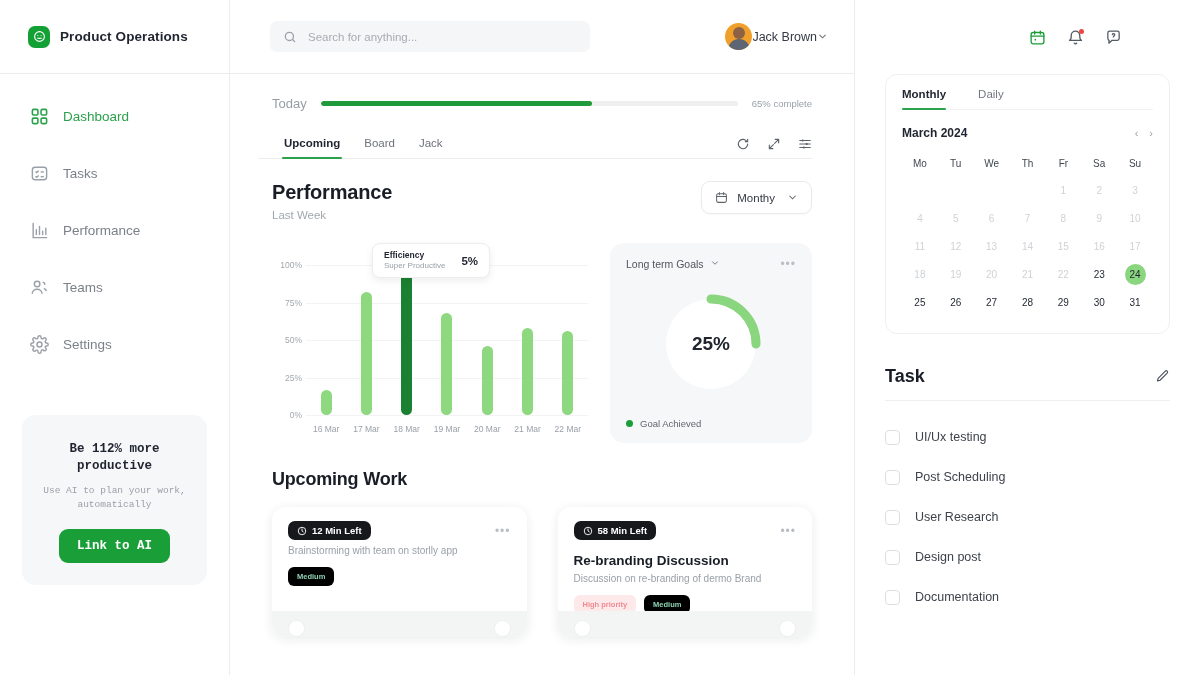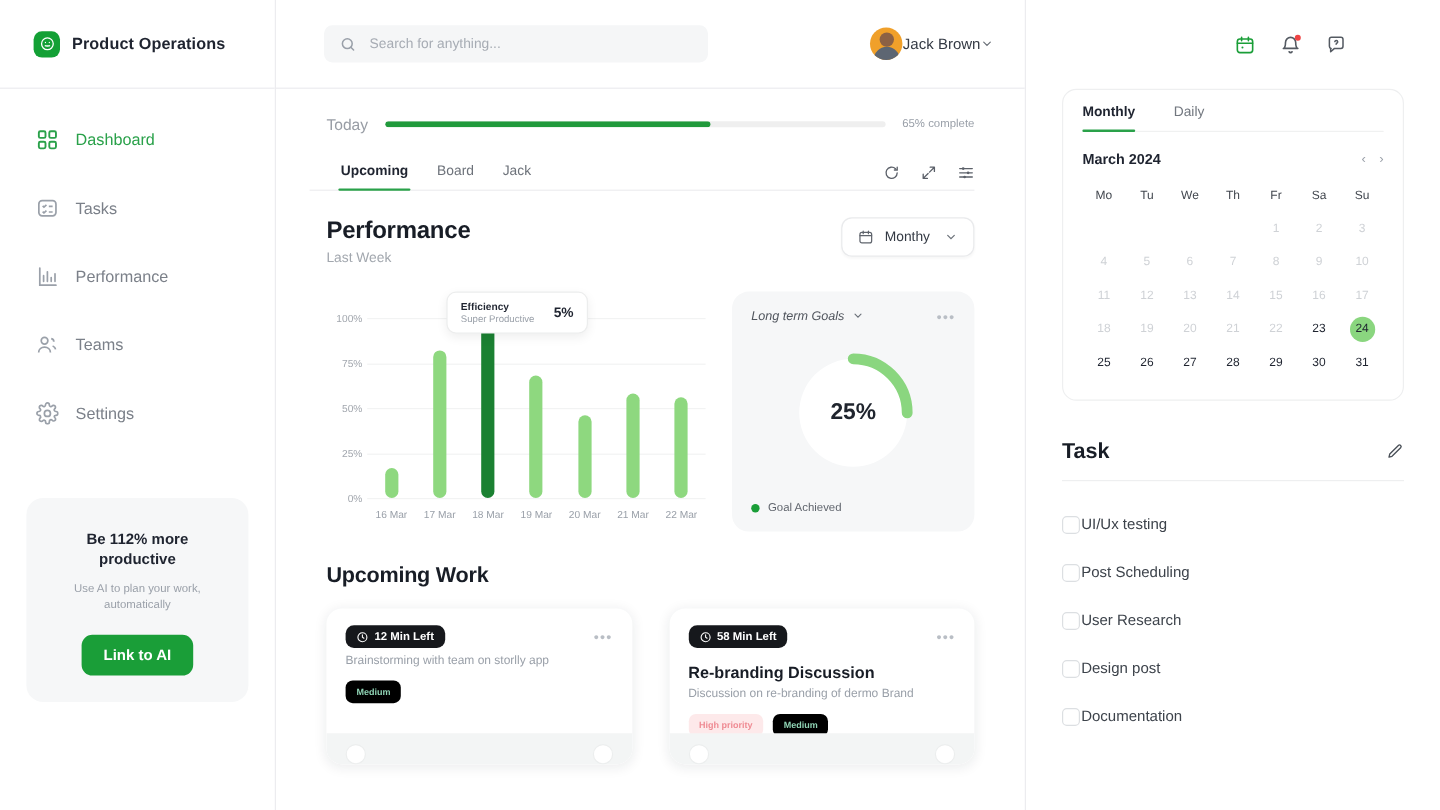--- a/index.html
+++ b/index.html
@@ -39,21 +39,21 @@
     cursor: pointer;
   }
   .nav-item .ic { width: 19px; height: 19px; flex: 0 0 19px; color: #9aa0a9; display:block; }
   .nav-item .lbl { font-size: 13.5px; color: #7b8089; }
   .nav-item.active .ic { color: #2aa14a; }
   .nav-item.active .lbl { color: #2aa14a; font-weight: 500; }
 
   .promo {
     margin: 30px 22px 0 22px;
     background: #f6f7f8; border-radius: 14px;
-    padding: 26px 18px 22px 18px; text-align: center;
+    padding: 26px 18px 22px 18px; text-align: center; font-family: Liberation Mono, monospace;
   }
   .promo-title { font-size: 12.5px; font-weight: 700; line-height: 1.35; color: #1f2430; }
   .promo-sub { font-size: 9.5px; color: #9aa0a9; line-height: 1.5; margin-top: 9px; }
   .promo-btn {
     margin: 17px auto 0 auto; display: block;
     background: #1a9e38; color: #fff; border: none; cursor: pointer;
     font-family: inherit; font-size: 12.5px; font-weight: 600;
     padding: 10px 18px; border-radius: 9px;
   }
 
@@ -156,21 +156,21 @@
   .bar { width: 11px; border-radius: 6px; background: #8ed87f; }
   .bar.hi { background: #1b8132; }
   .xaxis { display: flex; margin-left: 34px; margin-top: 9px; }
   .xtick { flex: 1; text-align: center; font-size: 8.5px; color: #9aa0a9; }
 
   
   .goal-card {
     width: 202px; flex: 0 0 202px; background: #f6f7f8; border-radius: 14px;
     padding: 15px 16px 14px 16px; height: 200px; display: flex; flex-direction: column;
   }
-  .goal-head { display: flex; align-items: flex-start; font-style: italic; }
+  .goal-head { display: flex; align-items: flex-start; }
   .goal-title { font-size: 10.5px; color: #50555d; }
   .goal-head .chev { width: 10px; height: 10px; color: #6b7179; margin-left: 6px; }
   .goal-spacer { flex: 1; }
   .dots { color: #b9bec5; font-size: 12px; letter-spacing: 1px; cursor:pointer; line-height:1; }
   .donut-wrap { flex: 1; display: flex; align-items: center; justify-content: center; }
   .donut { position: relative; width: 108px; height: 108px; }
   .donut .pct {
     position: absolute; inset: 0; display: flex; align-items: center;
     justify-content: center; font-size: 19px; font-weight: 600; color: #20252e;
   }
@@ -242,21 +242,21 @@
   .cal-day .sel {
     width: 21px; height: 21px; border-radius: 50%; background: #8ad67f;
     display: flex; align-items: center; justify-content: center; color: #1f2430;
   }
 
   .task-head { display: flex; align-items: center; margin: 32px 30px 0 30px; padding-bottom: 13px; border-bottom: 1px solid #eeeff0; }
   .task-title { font-size: 18px; font-weight: 600; color: #181d26; }
   .task-spacer { flex: 1; }
   .pencil { width: 15px; height: 15px; color: #4a5058; cursor: pointer; }
   .task-list { margin: 16px 30px 0 30px; }
-  .task-item { display: flex; align-items: center; gap: 1px; height: 40px; cursor: pointer; }
+  .task-item { display: flex; align-items: center; gap: 15px; height: 40px; cursor: pointer; }
   .cbox { width: 15px; height: 15px; border: 1px solid #dcdfe2; border-radius: 4px; flex: 0 0 15px; background:#fff; }
   .task-lbl { font-size: 12.5px; color: #3d434b; }
 </style>
 </head>
 <body>
 
 <div class="app">
 
   <aside class="sidebar">
     <div class="brand">

